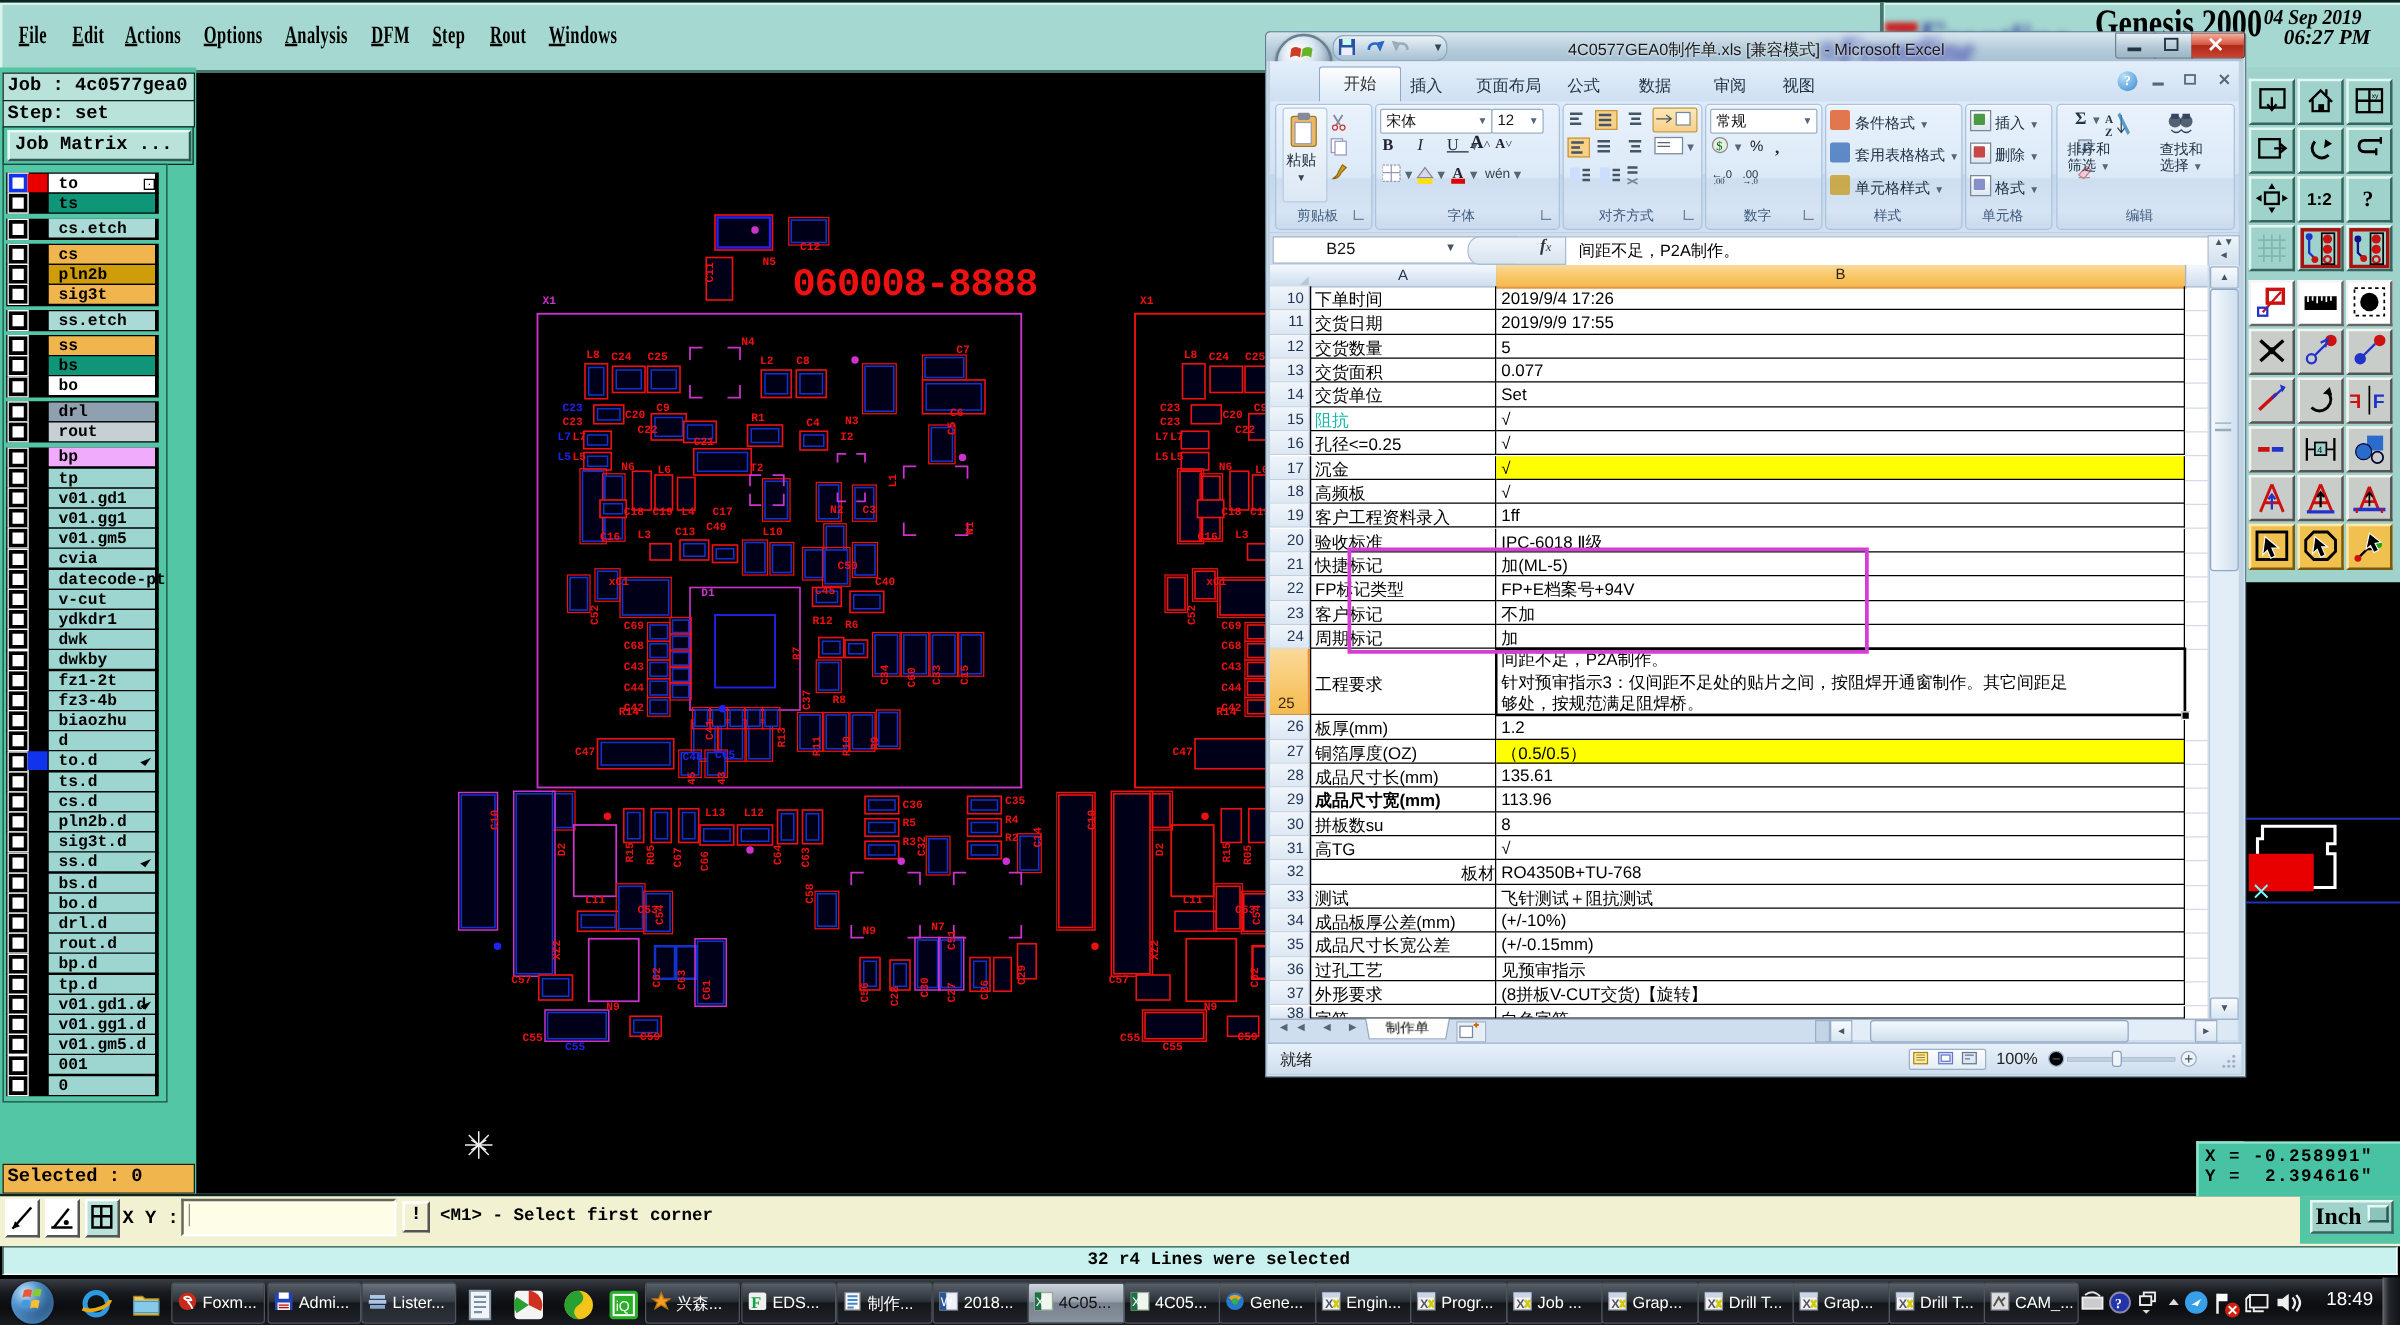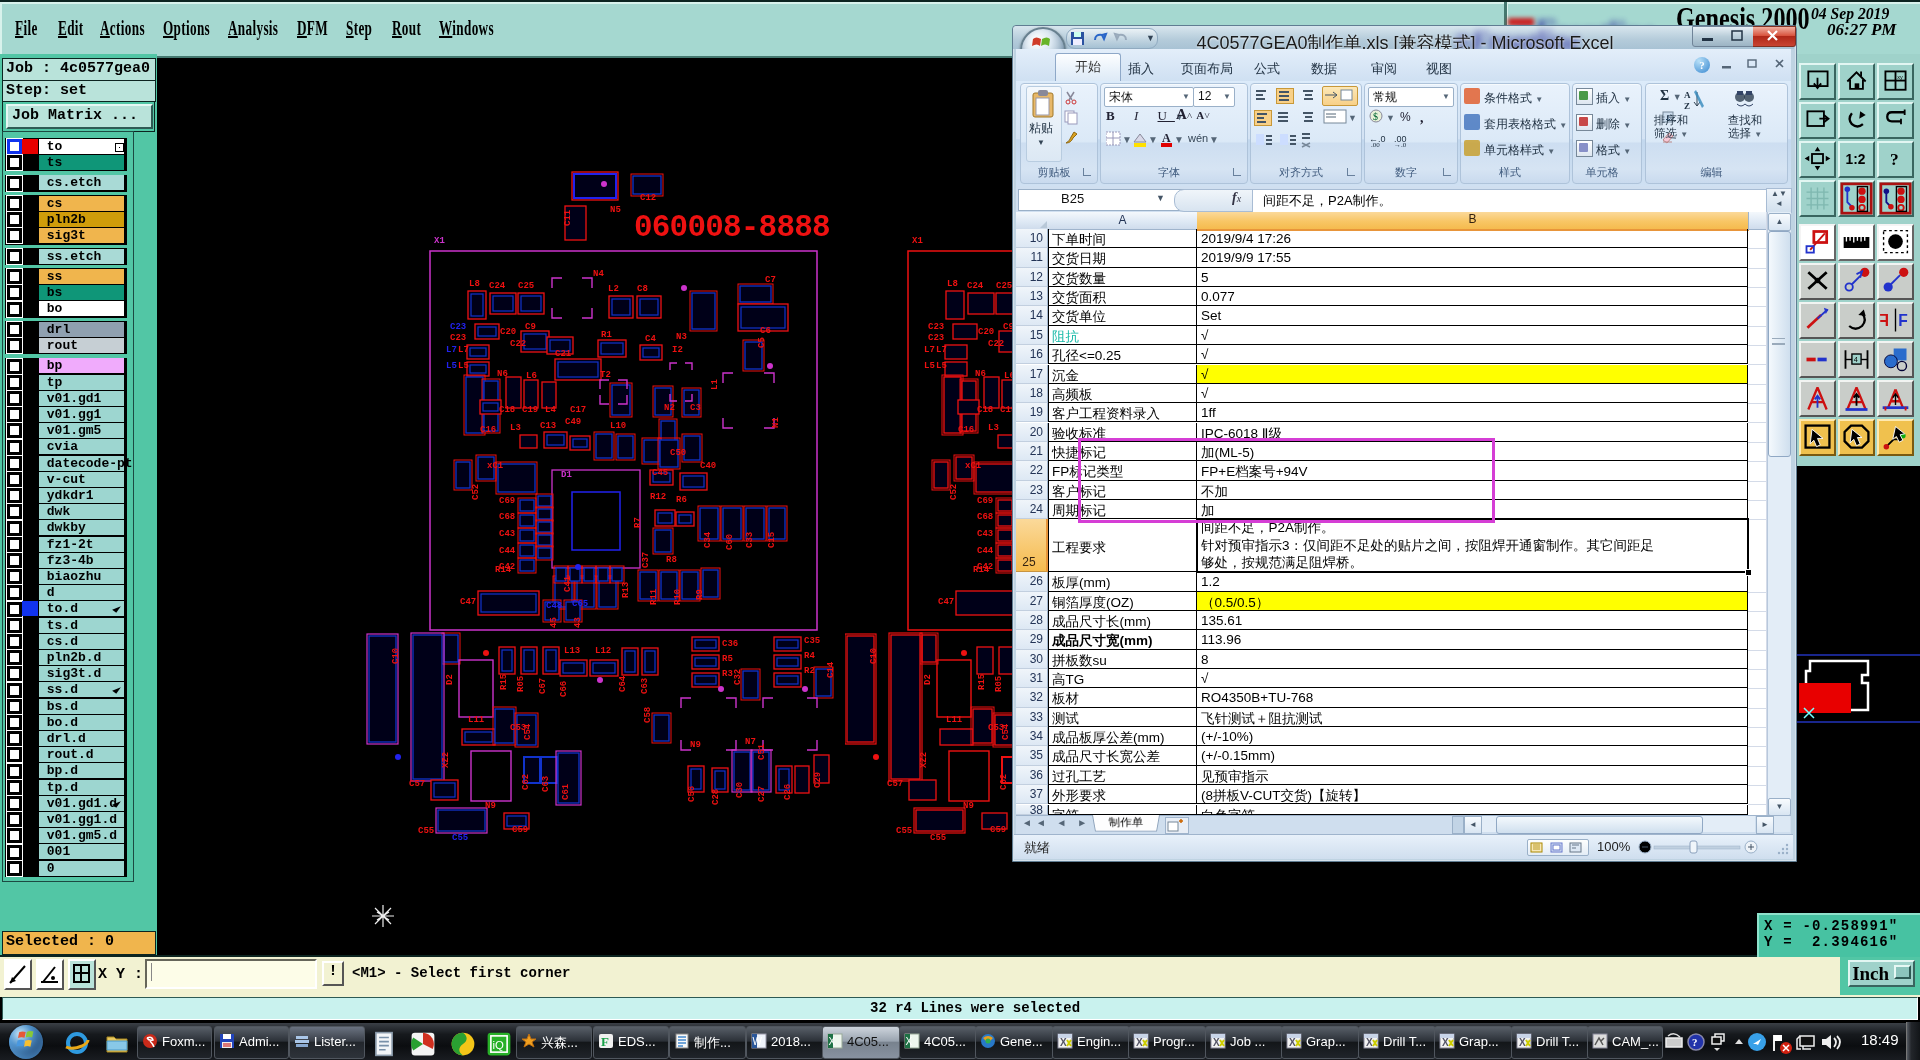--- a/index.html
+++ b/index.html
@@ -1365,21 +1365,21 @@
     </svg></div>
 <div class="ab" style="left:1092px;top:30px;width:16px;height:16px;"><svg width="16" height="16">
       <path d="M3 10 q0 -6 7 -5 M10 5 l4 -1 -2 5 Z" fill="none" stroke="#2a66c8" stroke-width="2"></path>
       <path d="M12 4 l2 -1 -1 4 Z" fill="#2a66c8"></path>
     </svg></div>
 <div class="ab" style="left:1113px;top:30px;width:16px;height:16px;"><svg width="16" height="16">
       <path d="M13 10 q0 -6 -7 -5 M6 5 l-4 -1 2 5 Z" fill="none" stroke="#9ab" stroke-width="2"></path>
     </svg></div>
 <div class="ab sans" style="left:1146px;top:33px;font-size:9px;color:#345;">▼</div>
 
-<div class="ab sans" style="left:1195px;top:31px;width:420px;text-align:center;font-size:18px;color:#1a1a1a;text-shadow:0 1px 2px rgba(255,255,255,.8);white-space:nowrap;">4C0577GEA0制作单.xls  [兼容模式] - Microsoft Excel</div>
+<div class="ab sans" style="left:1195px;top:31px;width:420px;text-align:center;font-size:13px;color:#1a1a1a;text-shadow:0 1px 2px rgba(255,255,255,.8);white-space:nowrap;">4C0577GEA0制作单.xls  [兼容模式] - Microsoft Excel</div>
 
 <div class="ab" style="left:1692px;top:26px;width:31px;height:19px;background:linear-gradient(#e8f0f6,#b8ccd8 50%,#9cb4c4);border:1px solid #708498;border-radius:0 0 0 3px;"><svg width="29" height="17">
       <rect x="9" y="11" width="11" height="3" fill="#234"></rect>
     </svg></div>
 <div class="ab" style="left:1723px;top:26px;width:30px;height:19px;background:linear-gradient(#e8f0f6,#b8ccd8 50%,#9cb4c4);border:1px solid #708498;border-left:none;"><svg width="28" height="17">
       <rect x="9" y="4" width="10" height="9" fill="none" stroke="#234" stroke-width="1.5"></rect>
     </svg></div>
 <div class="ab" style="left:1753px;top:26px;width:42px;height:19px;background:linear-gradient(#f0b0a0,#d85540 45%,#b02818 50%,#c84432);border:1px solid #803020;border-left:none;border-radius:0 0 3px 0;"><svg width="40" height="17">
       <path d="M15 4 l9 9 M24 4 l-9 9" stroke="#fff" stroke-width="2.2"></path>
     </svg></div>
@@ -1690,21 +1690,21 @@
 <div class="ab sans" style="left:1048px;top:649.6px;width:149px;height:19.4px;border-left:1.5px solid #000;border-right:1.5px solid #000;border-bottom:1px solid #000;box-sizing:border-box;font-size:13.5px;color:#000;padding:2px 0 0 3px;white-space:nowrap;overflow:hidden;">拼板数su</div>
 <div class="ab sans" style="left:1197px;top:649.6px;width:551px;height:19.4px;border-right:1.5px solid #000;border-bottom:1px solid #000;box-sizing:border-box;font-size:13.5px;color:#000;padding:2px 0 0 4px;white-space:nowrap;overflow:hidden;">8</div>
 <div class="ab" style="left:1748px;top:649.6px;width:19px;height:19.4px;border-bottom:1px solid #d4dbe8;"></div>
 
 <div class="ab sans" style="left:1016px;top:669.0px;width:32px;height:19.4px;background:linear-gradient(#f0f5fa,#dde8f4);border-right:1px solid #9fb4cc;border-bottom:1px solid #c2cfdf;font-size:12px;color:#235;text-align:right;padding-right:4px;box-sizing:border-box;line-height:19px;">31</div>
 <div class="ab sans" style="left:1048px;top:669.0px;width:149px;height:19.4px;border-left:1.5px solid #000;border-right:1.5px solid #000;border-bottom:1px solid #000;box-sizing:border-box;font-size:13.5px;color:#000;padding:2px 0 0 3px;white-space:nowrap;overflow:hidden;">高TG</div>
 <div class="ab sans" style="left:1197px;top:669.0px;width:551px;height:19.4px;border-right:1.5px solid #000;border-bottom:1px solid #000;box-sizing:border-box;font-size:13.5px;color:#000;padding:2px 0 0 4px;white-space:nowrap;overflow:hidden;">√</div>
 <div class="ab" style="left:1748px;top:669.0px;width:19px;height:19.4px;border-bottom:1px solid #d4dbe8;"></div>
 
 <div class="ab sans" style="left:1016px;top:688.4px;width:32px;height:19.4px;background:linear-gradient(#f0f5fa,#dde8f4);border-right:1px solid #9fb4cc;border-bottom:1px solid #c2cfdf;font-size:12px;color:#235;text-align:right;padding-right:4px;box-sizing:border-box;line-height:19px;">32</div>
-<div class="ab sans" style="left:1048px;top:688.4px;width:149px;height:19.4px;border-left:1.5px solid #000;border-right:1.5px solid #000;border-bottom:1px solid #000;box-sizing:border-box;font-size:13.5px;color:#000;padding:2px 0 0 3px;white-space:nowrap;overflow:hidden;">板材</div>
+<div class="ab sans" style="left:1048px;top:688.4px;width:149px;height:19.4px;border-left:1.5px solid #000;border-right:1.5px solid #000;border-bottom:1px solid #000;box-sizing:border-box;font-size:13.5px;color:#000;padding:2px 0 0 3px;white-space:nowrap;overflow:hidden;text-align:right;">板材</div>
 <div class="ab sans" style="left:1197px;top:688.4px;width:551px;height:19.4px;border-right:1.5px solid #000;border-bottom:1px solid #000;box-sizing:border-box;font-size:13.5px;color:#000;padding:2px 0 0 4px;white-space:nowrap;overflow:hidden;">RO4350B+TU-768</div>
 <div class="ab" style="left:1748px;top:688.4px;width:19px;height:19.4px;border-bottom:1px solid #d4dbe8;"></div>
 
 <div class="ab sans" style="left:1016px;top:707.7px;width:32px;height:19.4px;background:linear-gradient(#f0f5fa,#dde8f4);border-right:1px solid #9fb4cc;border-bottom:1px solid #c2cfdf;font-size:12px;color:#235;text-align:right;padding-right:4px;box-sizing:border-box;line-height:19px;">33</div>
 <div class="ab sans" style="left:1048px;top:707.7px;width:149px;height:19.4px;border-left:1.5px solid #000;border-right:1.5px solid #000;border-bottom:1px solid #000;box-sizing:border-box;font-size:13.5px;color:#000;padding:2px 0 0 3px;white-space:nowrap;overflow:hidden;">测试</div>
 <div class="ab sans" style="left:1197px;top:707.7px;width:551px;height:19.4px;border-right:1.5px solid #000;border-bottom:1px solid #000;box-sizing:border-box;font-size:13.5px;color:#000;padding:2px 0 0 4px;white-space:nowrap;overflow:hidden;">飞针测试＋阻抗测试</div>
 <div class="ab" style="left:1748px;top:707.7px;width:19px;height:19.4px;border-bottom:1px solid #d4dbe8;"></div>
 
 <div class="ab sans" style="left:1016px;top:727.0px;width:32px;height:19.4px;background:linear-gradient(#f0f5fa,#dde8f4);border-right:1px solid #9fb4cc;border-bottom:1px solid #c2cfdf;font-size:12px;color:#235;text-align:right;padding-right:4px;box-sizing:border-box;line-height:19px;">34</div>
 <div class="ab sans" style="left:1048px;top:727.0px;width:149px;height:19.4px;border-left:1.5px solid #000;border-right:1.5px solid #000;border-bottom:1px solid #000;box-sizing:border-box;font-size:13.5px;color:#000;padding:2px 0 0 3px;white-space:nowrap;overflow:hidden;">成品板厚公差(mm)</div>

